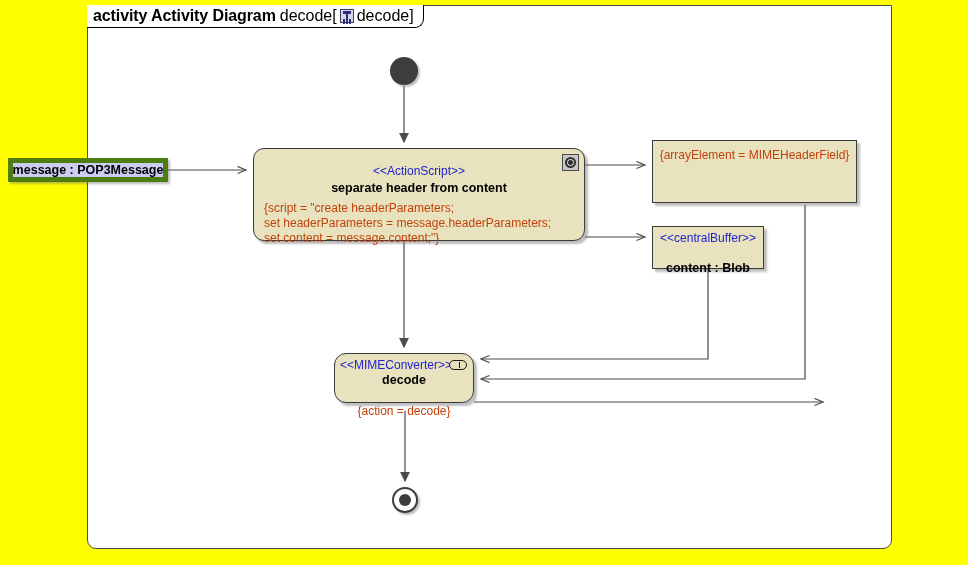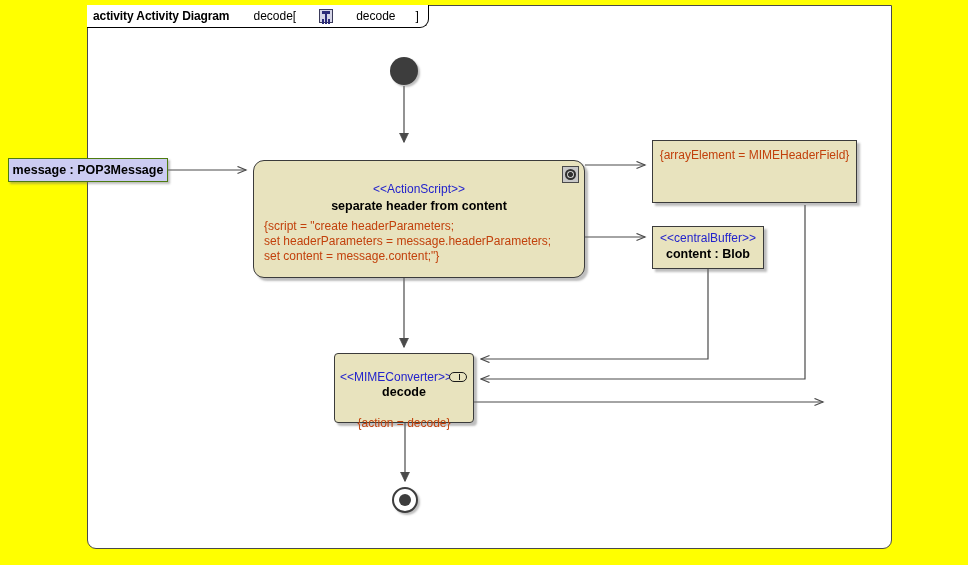--- a/index.html
+++ b/index.html
@@ -46,24 +46,23 @@
     background: #ffffff;
     border: 1px solid #000000;
     border-top: none;
     border-left: none;
     border-radius: 0 0 9px 0;
     box-sizing: border-box;
     padding: 0 9px 0 6px;
     display: flex;
     align-items: center;
     white-space: nowrap;
-    font-size: 12px;
+    font-size: 16px;
     color: #000;
     z-index: 6;
-    gap: 20px;
   }
   #frame-title .kw {
     font-weight: bold;
     letter-spacing: -0.1px;
   }
   #frame-title .nm {
     margin-left: 4px;
   }
   .tab-icon {
     display: inline-block;
@@ -128,25 +127,25 @@
   }
   .node .body {
     color: #c2410c;
     font-size: 12px;
     line-height: 15px;
   }
 
   
   #action-separate {
     left: 253px;
-    top: 160px;
+    top: 148px;
     width: 332px;
-    height: 118px;
+    height: 93px;
     border-radius: 11px;
-    padding: 21px 0 0 0;
+    padding: 15px 0 0 0;
   }
   #action-separate .stereo { margin-bottom: 3px; }
   #action-separate .title { margin-bottom: 5px; }
   #action-separate .body {
     padding-left: 10px;
     white-space: pre;
   }
 
   
   .script-btn {
@@ -188,30 +187,30 @@
   }
 
   
   #obj-content {
     left: 652px;
     top: 226px;
     width: 112px;
     height: 43px;
     padding-top: 4px;
   }
-  #obj-content .title { margin-top: 2px; }
+  #obj-content .title { margin-top: 16px; }
 
   
   #action-decode {
     left: 334px;
     top: 353px;
     width: 140px;
-    height: 70px;
-    border-radius: 4px;
-    padding-top: 16px;
+    height: 50px;
+    border-radius: 12px;
+    padding-top: 4px;
   }
   #action-decode .stereo {
     position: relative;
     padding-right: 16px;
   }
   #action-decode .title { margin-top: 1px; }
   #action-decode .body {
     text-align: center;
     margin-top: 16px;
   }
@@ -232,21 +231,21 @@
     left: 9px; top: 1px;
     width: 1px; height: 6px;
     background: #1a1a1a;
   }
 
   
   .pin {
     position: absolute;
     box-sizing: border-box;
     background: #ccccf2;
-    border: 1px solid #4d7c0f;
+    border: 5px solid #4d7c0f;
     box-shadow: 2px 2px 2px rgba(110,110,110,0.45);
     color: #000;
     font-weight: bold;
     font-size: 12.5px;
     display: flex;
     align-items: center;
     justify-content: center;
     white-space: nowrap;
     z-index: 5;
   }

